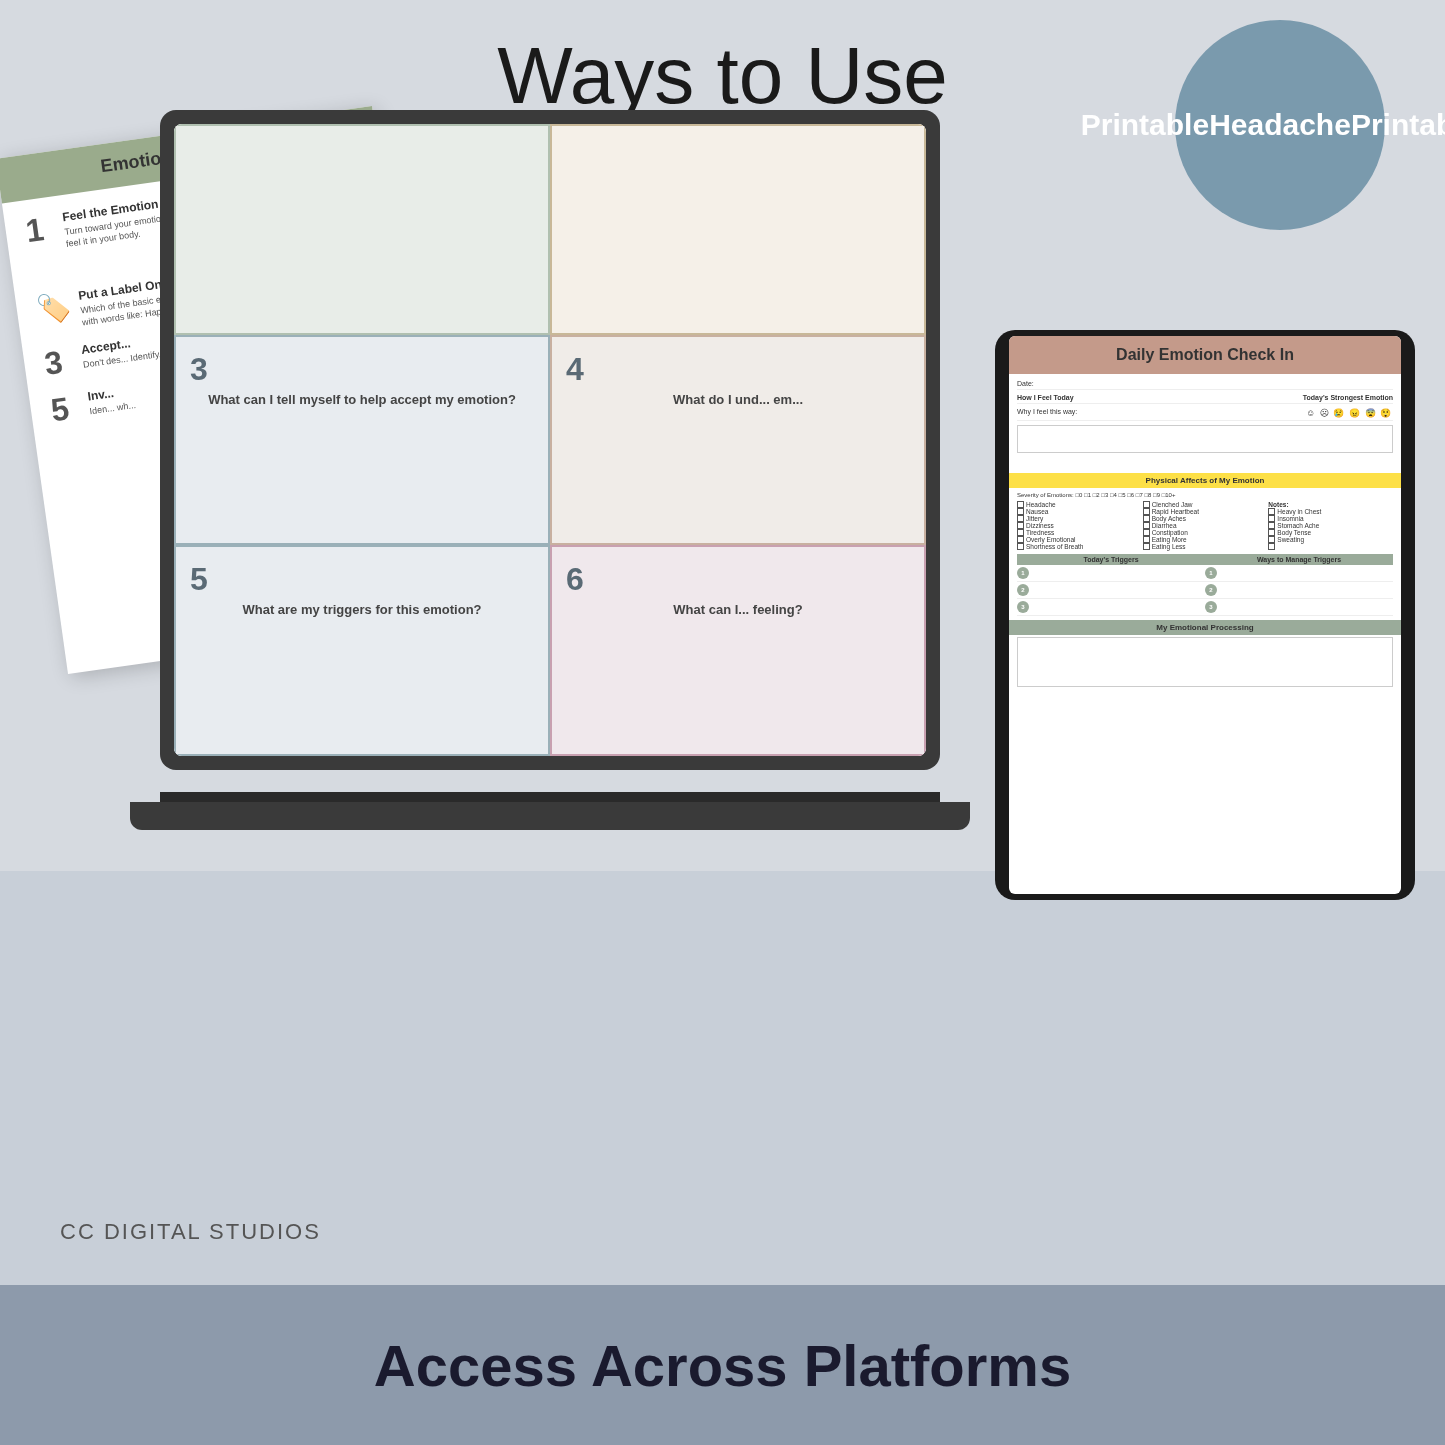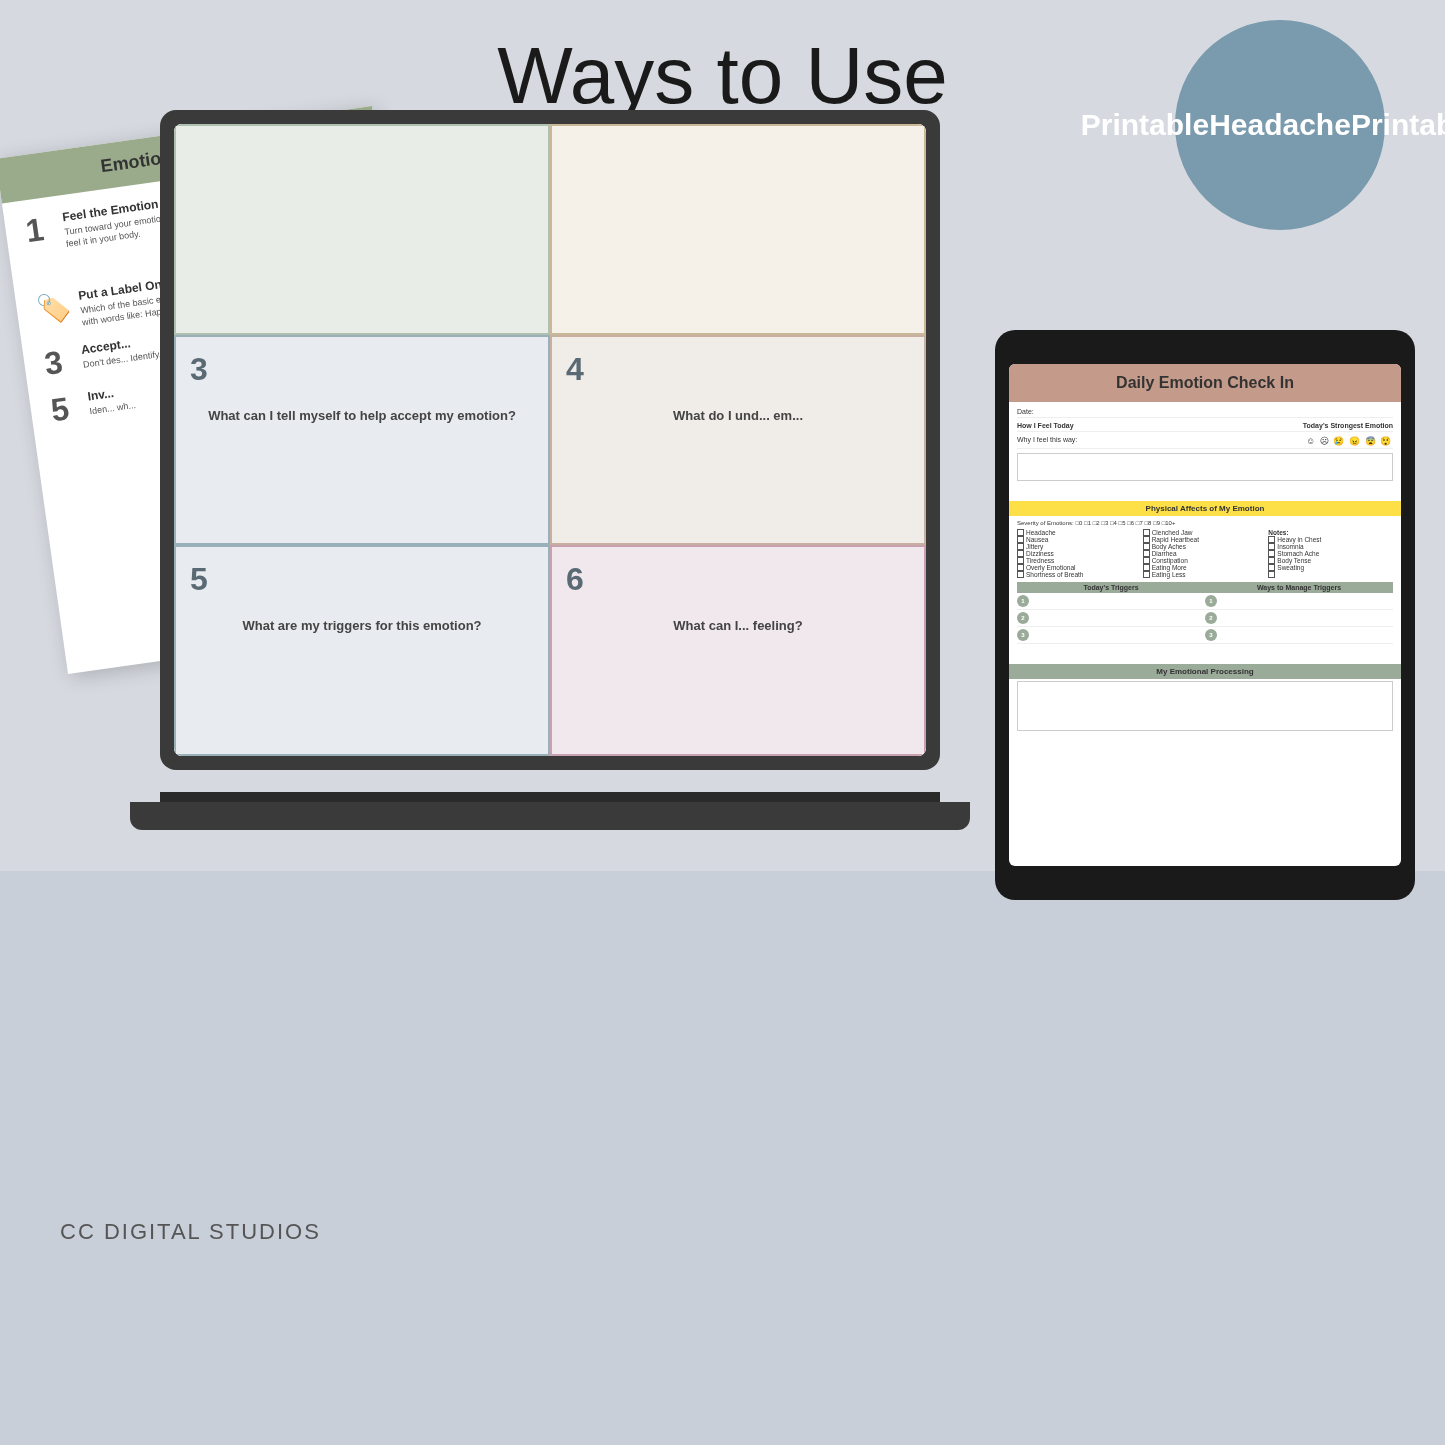--- a/index.html
+++ b/index.html
@@ -191,21 +191,21 @@
       font-weight: 700;
       color: #5a6a75;
       align-self: flex-start;
     }
 
     .cell-title {
       font-size: 13px;
       font-weight: 700;
       color: #444;
       text-align: center;
-      margin-top: 20px;
+      margin-top: 4px;
     }
 
     .cell-1 { background: #e8ede8; border-color: #b0c0b0; }
     .cell-2 { background: #f5f0e8; border-color: #c8b898; }
     .cell-3 { background: #e8ecf0; border-color: #9ab0b8; }
     .cell-4 { background: #f0ece8; border-color: #c8b0a0; }
     .cell-5 { background: #e8ecf0; border-color: #9ab0b8; }
     .cell-6 { background: #f0e8ec; border-color: #c8a0b0; }
 
     .laptop-base {
@@ -237,21 +237,21 @@
       width: 420px;
       height: 570px;
       z-index: 20;
     }
 
     .tablet-body {
       width: 420px;
       height: 570px;
       background: #1a1a1a;
       border-radius: 20px;
-      padding: 34px 14px;
+      padding: 6px 14px;
     }
 
     .tablet-screen {
       width: 100%;
       height: 100%;
       background: white;
       border-radius: 6px;
       overflow: hidden;
     }
 
@@ -346,21 +346,21 @@
       font-weight: 700;
     }
 
     .ep-section-header {
       background: #9aab9a;
       padding: 3px 8px;
       font-size: 8px;
       font-weight: 700;
       color: #333;
       text-align: center;
-      margin: 20px -8px 2px -8px;
+      margin: 4px -8px 2px -8px;
     }
 
     .ep-box {
       height: 50px;
       border: 1px solid #ccc;
       margin: 0 0;
     }
 
     .severity-row {
       font-size: 6px;
@@ -539,13 +539,16 @@
 
         <div class="ep-section-header">My Emotional Processing</div>
         <div class="ep-box"></div>
       </div>
     </div>
   </div>
 </div>
 
 <div class="bottom-section">
   <div class="bottom-brand">CC DIGITAL STUDIOS</div>
+  <div class="bottom-tagline-bar">
+    <span class="bottom-tagline">Access Across Platforms</span>
+  </div>
 </div>
 
 </body></html>

